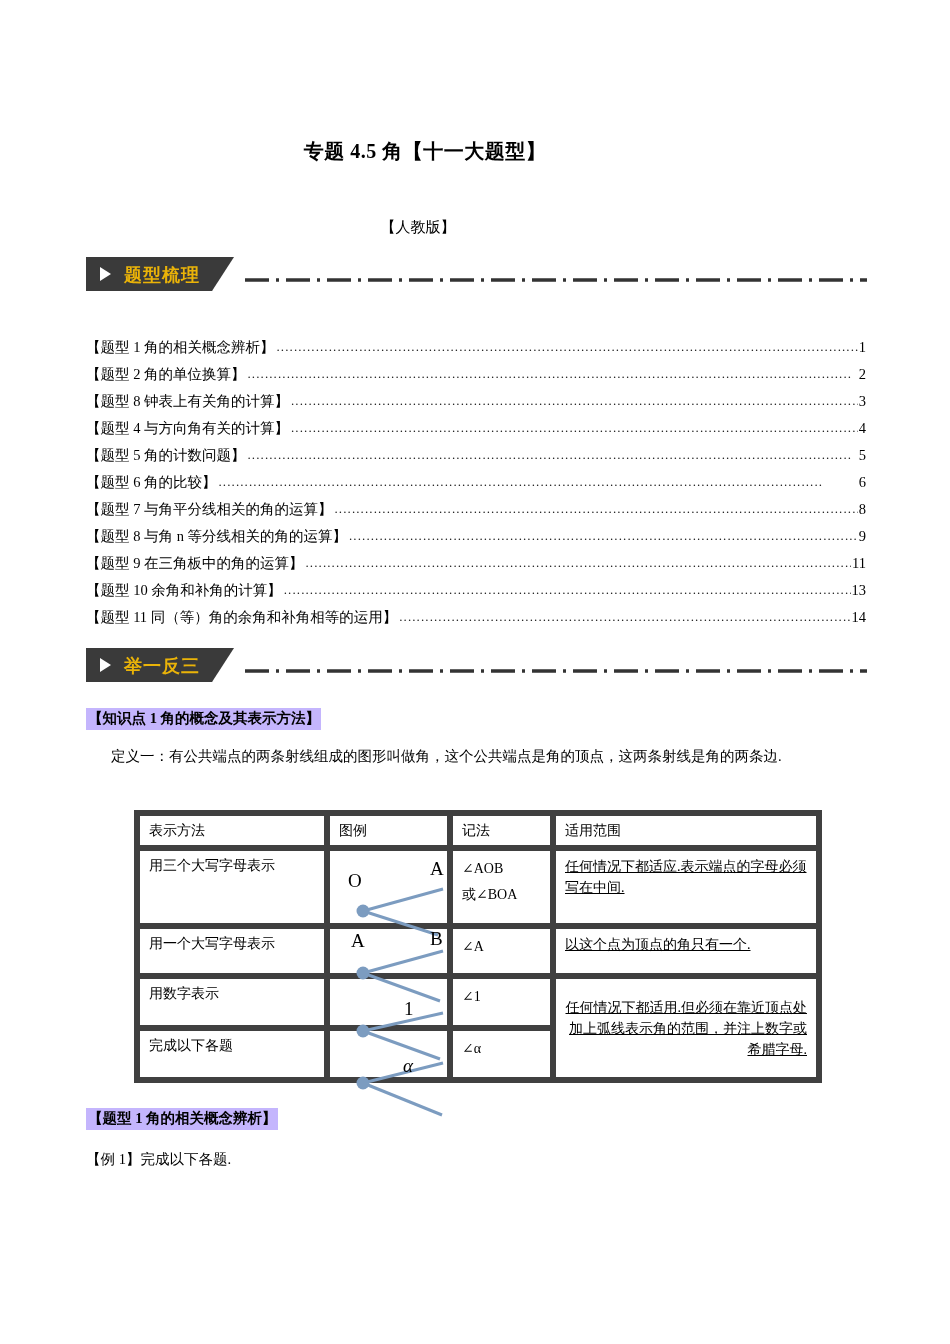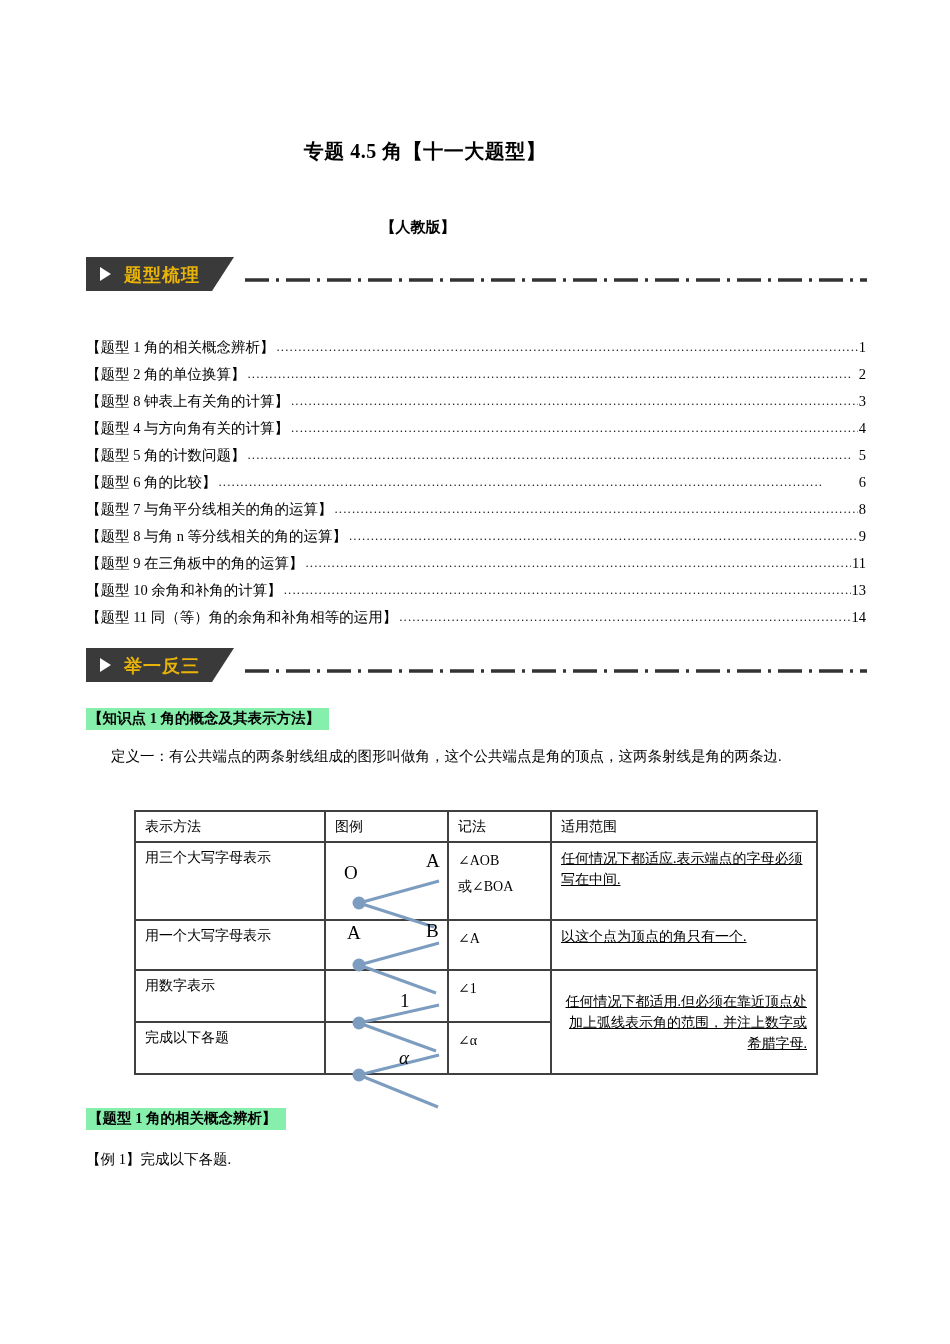--- a/index.html
+++ b/index.html
@@ -32,21 +32,21 @@
     font-size: 20px;
     font-weight: bold;
     letter-spacing: 0.5px;
   }
   .doc-subtitle {
     position: absolute;
     left: 0; top: 218px;
     width: 836px;
     text-align: center;
     font-size: 15px;
-    font-weight: bold;
+    font-weight: normal;
   }
 
   
   .banner-wrap {
     position: absolute;
     left: 86px;
     height: 34px;
   }
   .banner-tag {
     position: relative;
@@ -114,22 +114,22 @@
     top: -1px;
   }
   .toc-page { flex: 0 0 auto; font-size: 14.5px; }
 
   
   .kp-heading {
     position: absolute;
     left: 86px;
     font-size: 14.5px;
     font-weight: bold;
-    background: #86efac;
-    padding: 2px 9px 3px 2px;
+    background: #c4b5fd;
+    padding: 2px 1px 3px 2px;
     line-height: 17px;
     white-space: nowrap;
   }
 
   
   .para {
     position: absolute;
     left: 86px;
     font-size: 14.5px;
     line-height: 19px;
@@ -142,21 +142,21 @@
     left: 134px; top: 810px;
     width: 682px;
   }
   table.info {
     border-collapse: collapse;
     width: 682px;
     table-layout: fixed;
     font-size: 14px;
   }
   table.info th, table.info td {
-    border: 2px solid #404040;
+    border: 6px solid #404040;
     padding: 5px 9px;
     vertical-align: top;
     font-weight: normal;
     text-align: left;
     line-height: 19px;
     position: relative;
   }
   .c1 { width: 190px; }
   .c2 { width: 123px; }
   .c3 { width: 103px; }

